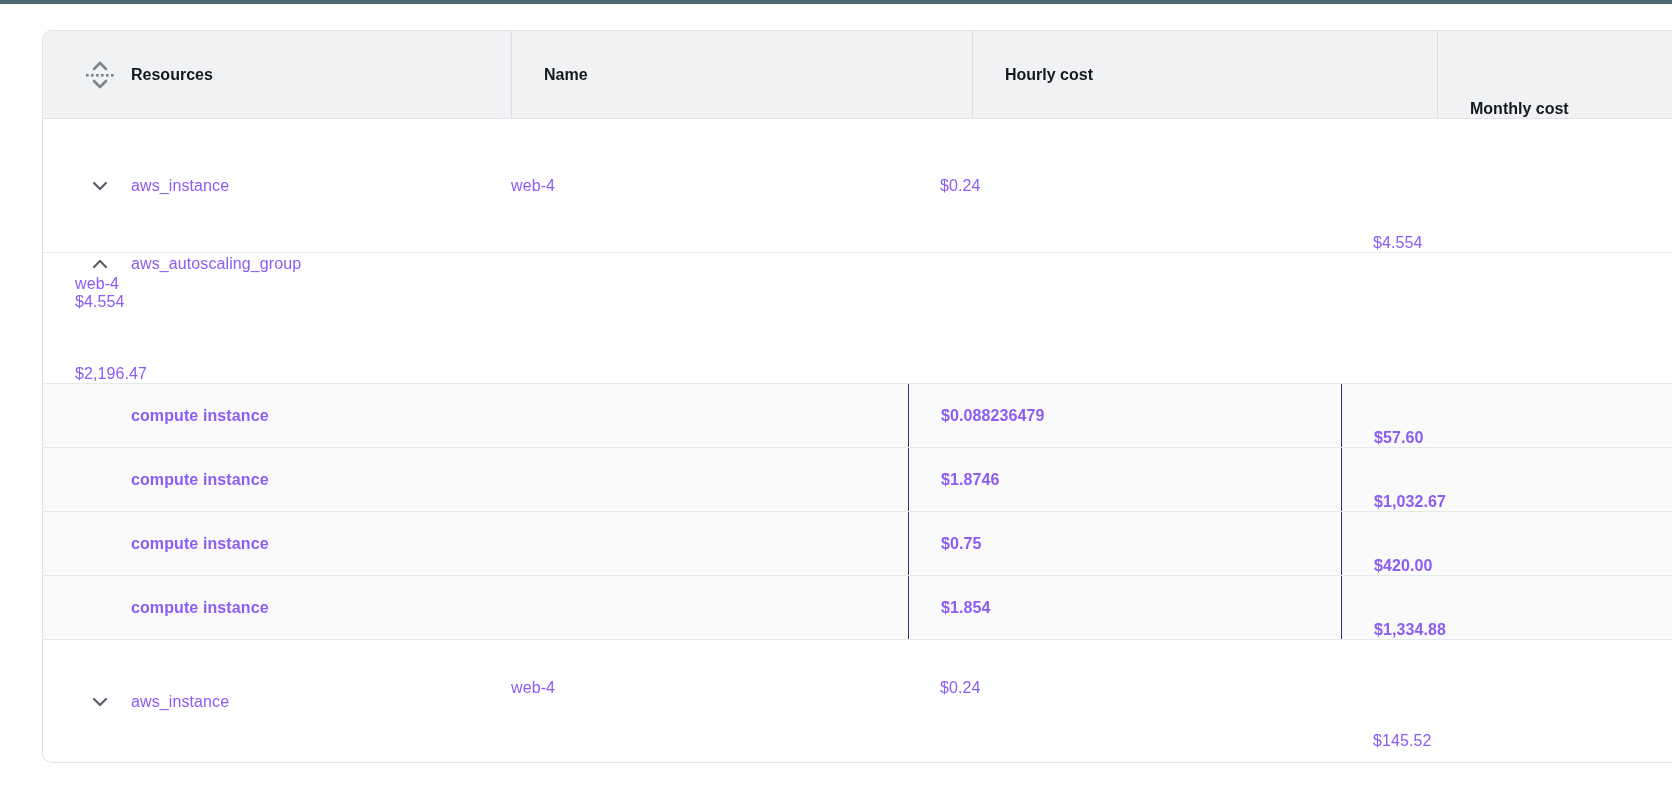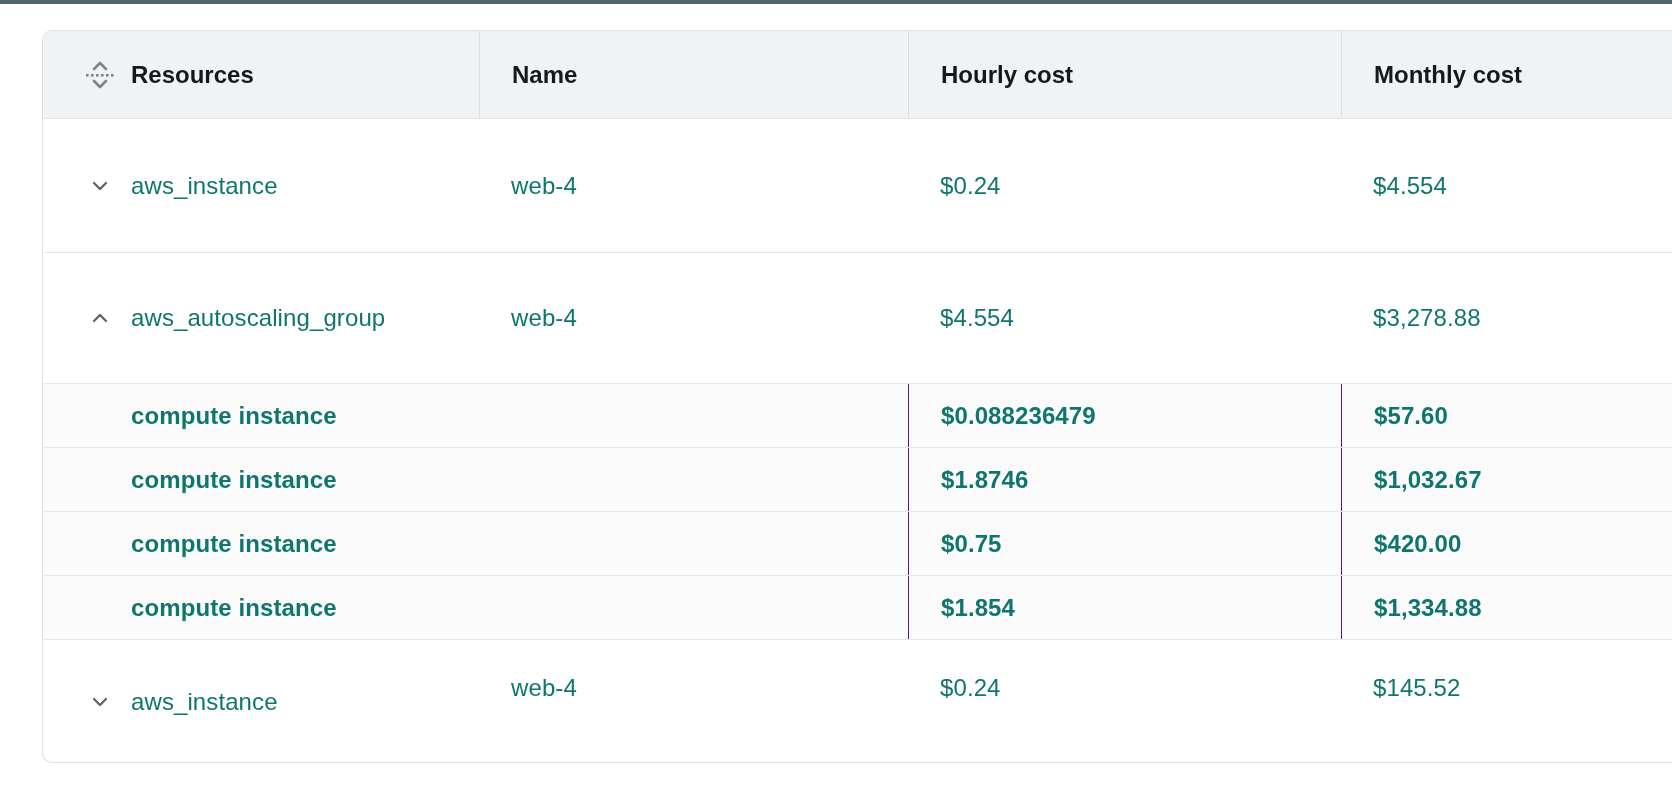--- a/index.html
+++ b/index.html
@@ -25,44 +25,44 @@
   }
   .row {
     display: flex;
     box-sizing: border-box;
     border-bottom: 1px solid #e7e8ea;
   }
   .cell {
     box-sizing: border-box;
     display: flex; align-items: center;
     padding-left: 32px;
-    font-size: 24px;
-    color: #0f766e;
+    font-size: 16px;
+    color: #8b5cf6;
     letter-spacing: 0.1px;
     white-space: nowrap;
   }
   .col-res    { width: 436px; }
   .col-name   { width: 429px; }
   .col-hourly { width: 433px; }
-  .col-monthly{ flex: 1; }
+  .col-monthly{ flex: 1; align-items: flex-end; }
 
   .header-row {
     height: 88px;
     background: #f1f2f4;
     border-bottom: 1px solid #e2e4e7;
   }
   .header-row .cell {
-    font-size: 24px; font-weight: 700; color: #15181d;
+    font-size: 16px; font-weight: 700; color: #15181d;
     letter-spacing: 0;
   }
-  .header-row .cell + .cell { border-left: 1px solid #dcdee1; }
+  .header-row .cell + .cell { border-left: 1px solid #dcdee1; margin-left: 32px; }
   .header-row .col-res { padding-left: 42px; gap: 16px; }
 
   .row.r1 { height: 134px; }
-  .row.r2 { height: 131px; }
+  .row.r2 { height: 131px; flex-direction: column; }
   .row.r3 { height: 124px; border-bottom: none; }
   .row.sub { height: 64px; background: #fafafa; font-weight: bold; }
   .row.sub .col-hourly,
   .row.sub .col-monthly { border-left: 1px solid #4c1d95; }
   .row.sub .col-res { padding-left: 88px; }
 
   .main .col-res { padding-left: 46px; gap: 20px; }
 
   
   .row.r3 .lift { position: relative; top: -14px; }
@@ -140,21 +140,21 @@
       </span>
       <span>aws_autoscaling_group</span>
     </div>
     <div class="cell col-name">
         <span>web-4</span>
       </div>
     <div class="cell col-hourly">
         <span>$4.554</span>
       </div>
     <div class="cell col-monthly">
-        <span>$3,278.88</span>
+        <span>$2,196.47</span>
       </div>
   </div>
 
   <div class="row sub">
     <div class="cell col-res">
         <span>compute instance</span>
       </div>
     <div class="cell col-name"></div>
     <div class="cell col-hourly">
         <span>$0.088236479</span>

